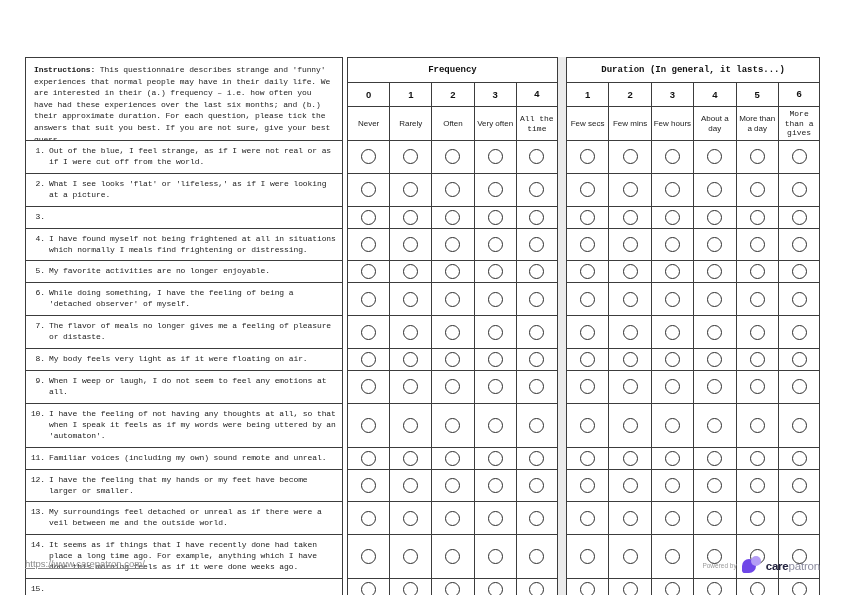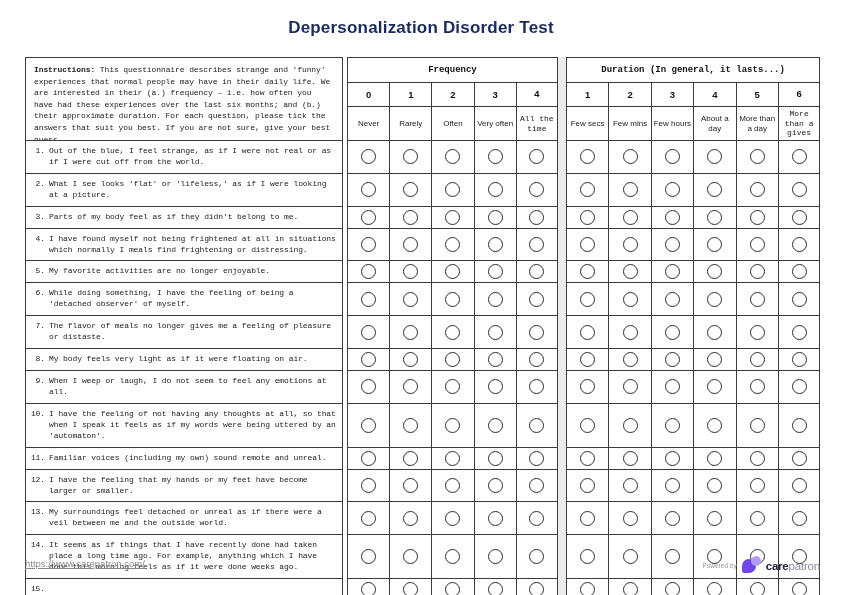--- a/index.html
+++ b/index.html
@@ -101,21 +101,20 @@
     background:#b49df5;
   }
   .brand { font-size:11.5px; color:#8d8da0; letter-spacing:-0.2px; }
   .brand b { color:#23233f; font-weight:bold; }
 </style>
 </head>
 <body>
 
 <div class="page">
 
-  <div class="title">Depersonalization Disorder Test</div>
 
   <div class="grid" id="grid">
     <div class="strip"></div>
 
     <div class="cell edge-r instructions"><b>Instructions:</b><span> This questionnaire describes strange and 'funny' experiences that normal people may have in their daily life. We are interested in their (a.) frequency – i.e. how often you have had these experiences over the last six months; and (b.) their approximate duration. For each question, please tick the answers that suit you best. If you are not sure, give your best guess.</span></div>
 
     <div class="cell edge-r sec-title" style="grid-column:3 / span 5; grid-row:1;">Frequency</div>
 
     <div class="cell edge-r sec-title" style="grid-column:9 / span 6; grid-row:1;">Duration (In general, it lasts...)</div>
   <div class="cell num-cell" style="grid-area: 2 / 3;">0</div>
@@ -209,21 +208,20 @@
         <div class="circle"></div>
       </div>
       <div class="cell o-cell" style="grid-area: 5 / 13;">
         <div class="circle"></div>
       </div>
       <div class="cell o-cell edge-r" style="grid-area: 5 / 14;">
         <div class="circle"></div>
       </div>
       <div class="cell edge-r q-cell" style="grid-area: 6 / 1;">
         <span class="q-num">3.</span>
-        <span class="q-text">Parts of my body feel as if they didn't belong to me.</span>
       </div>
       <div class="cell o-cell" style="grid-area: 6 / 3;">
         <div class="circle"></div>
       </div>
       <div class="cell o-cell" style="grid-area: 6 / 4;">
         <div class="circle"></div>
       </div>
       <div class="cell o-cell" style="grid-area: 6 / 5;">
         <div class="circle"></div>
       </div>

